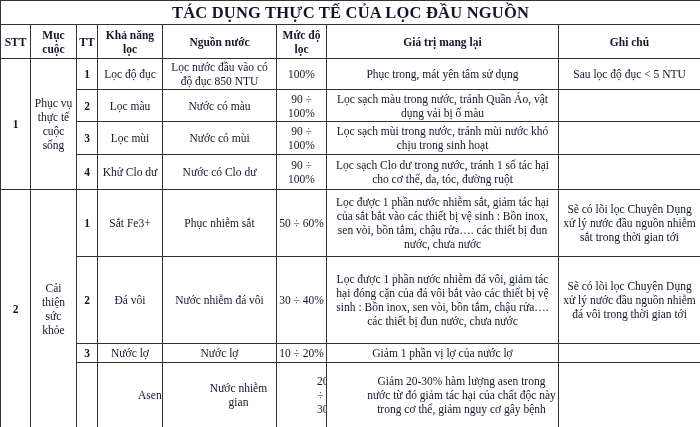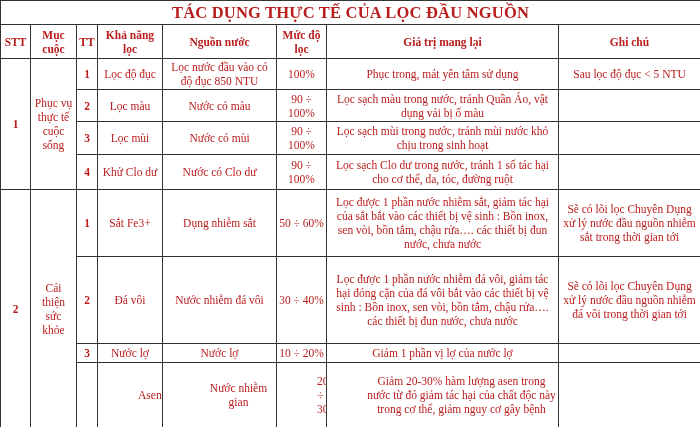--- a/index.html
+++ b/index.html
@@ -2,21 +2,21 @@
 <html><head>
 <meta charset="utf-8">
 <style>
   html, body { margin: 0; padding: 0; background: #ffffff; }
   body { width: 700px; height: 427px; overflow: hidden; }
   .doc {
     position: relative;
     width: 700px;
     height: 427px;
     font-family: "Liberation Serif", "DejaVu Serif", serif;
-    color: #b91c1c;
+    color: #0f172a;
     box-sizing: border-box;
   }
   table {
     border-collapse: collapse;
     width: 700px;
     table-layout: fixed;
   }
   td, th {
     border: 1px solid #333;
     padding: 0 2px;
@@ -109,21 +109,21 @@
     <td>90 ÷ 100%</td>
     <td>Lọc sạch Clo dư trong nước, tránh 1 số tác hại cho cơ thể, da, tóc, đường ruột</td>
     <td></td>
   </tr>
 
   <tr class="r5">
     <td rowspan="4" class="bold">2</td>
     <td rowspan="4" class="group-label">Cải thiện sức khỏe</td>
     <td class="bold">1</td>
     <td>Sắt Fe3+</td>
-    <td>Dụng nhiễm sắt</td>
+    <td>Phục nhiễm sắt</td>
     <td>50 ÷ 60%</td>
     <td>Lọc được 1 phần nước nhiễm sắt, giảm tác hại của sắt bắt vào các thiết bị vệ sinh : Bồn inox, sen vòi, bồn tắm, chậu rửa…. các thiết bị đun nước, chưa nước</td>
     <td>Sẽ có lõi lọc Chuyên Dụng xử lý nước đầu nguồn nhiễm sắt trong thời gian tới</td>
   </tr>
   <tr class="r6">
     <td class="bold">2</td>
     <td>Đá vôi</td>
     <td>Nước nhiễm đá vôi</td>
     <td>30 ÷ 40%</td>
     <td>Lọc được 1 phần nước nhiễm đá vôi, giảm tác hại đóng cặn của đá vôi bắt vào các thiết bị vệ sinh : Bồn inox, sen vòi, bồn tắm, chậu rửa…. các thiết bị đun nước, chưa nước</td>

